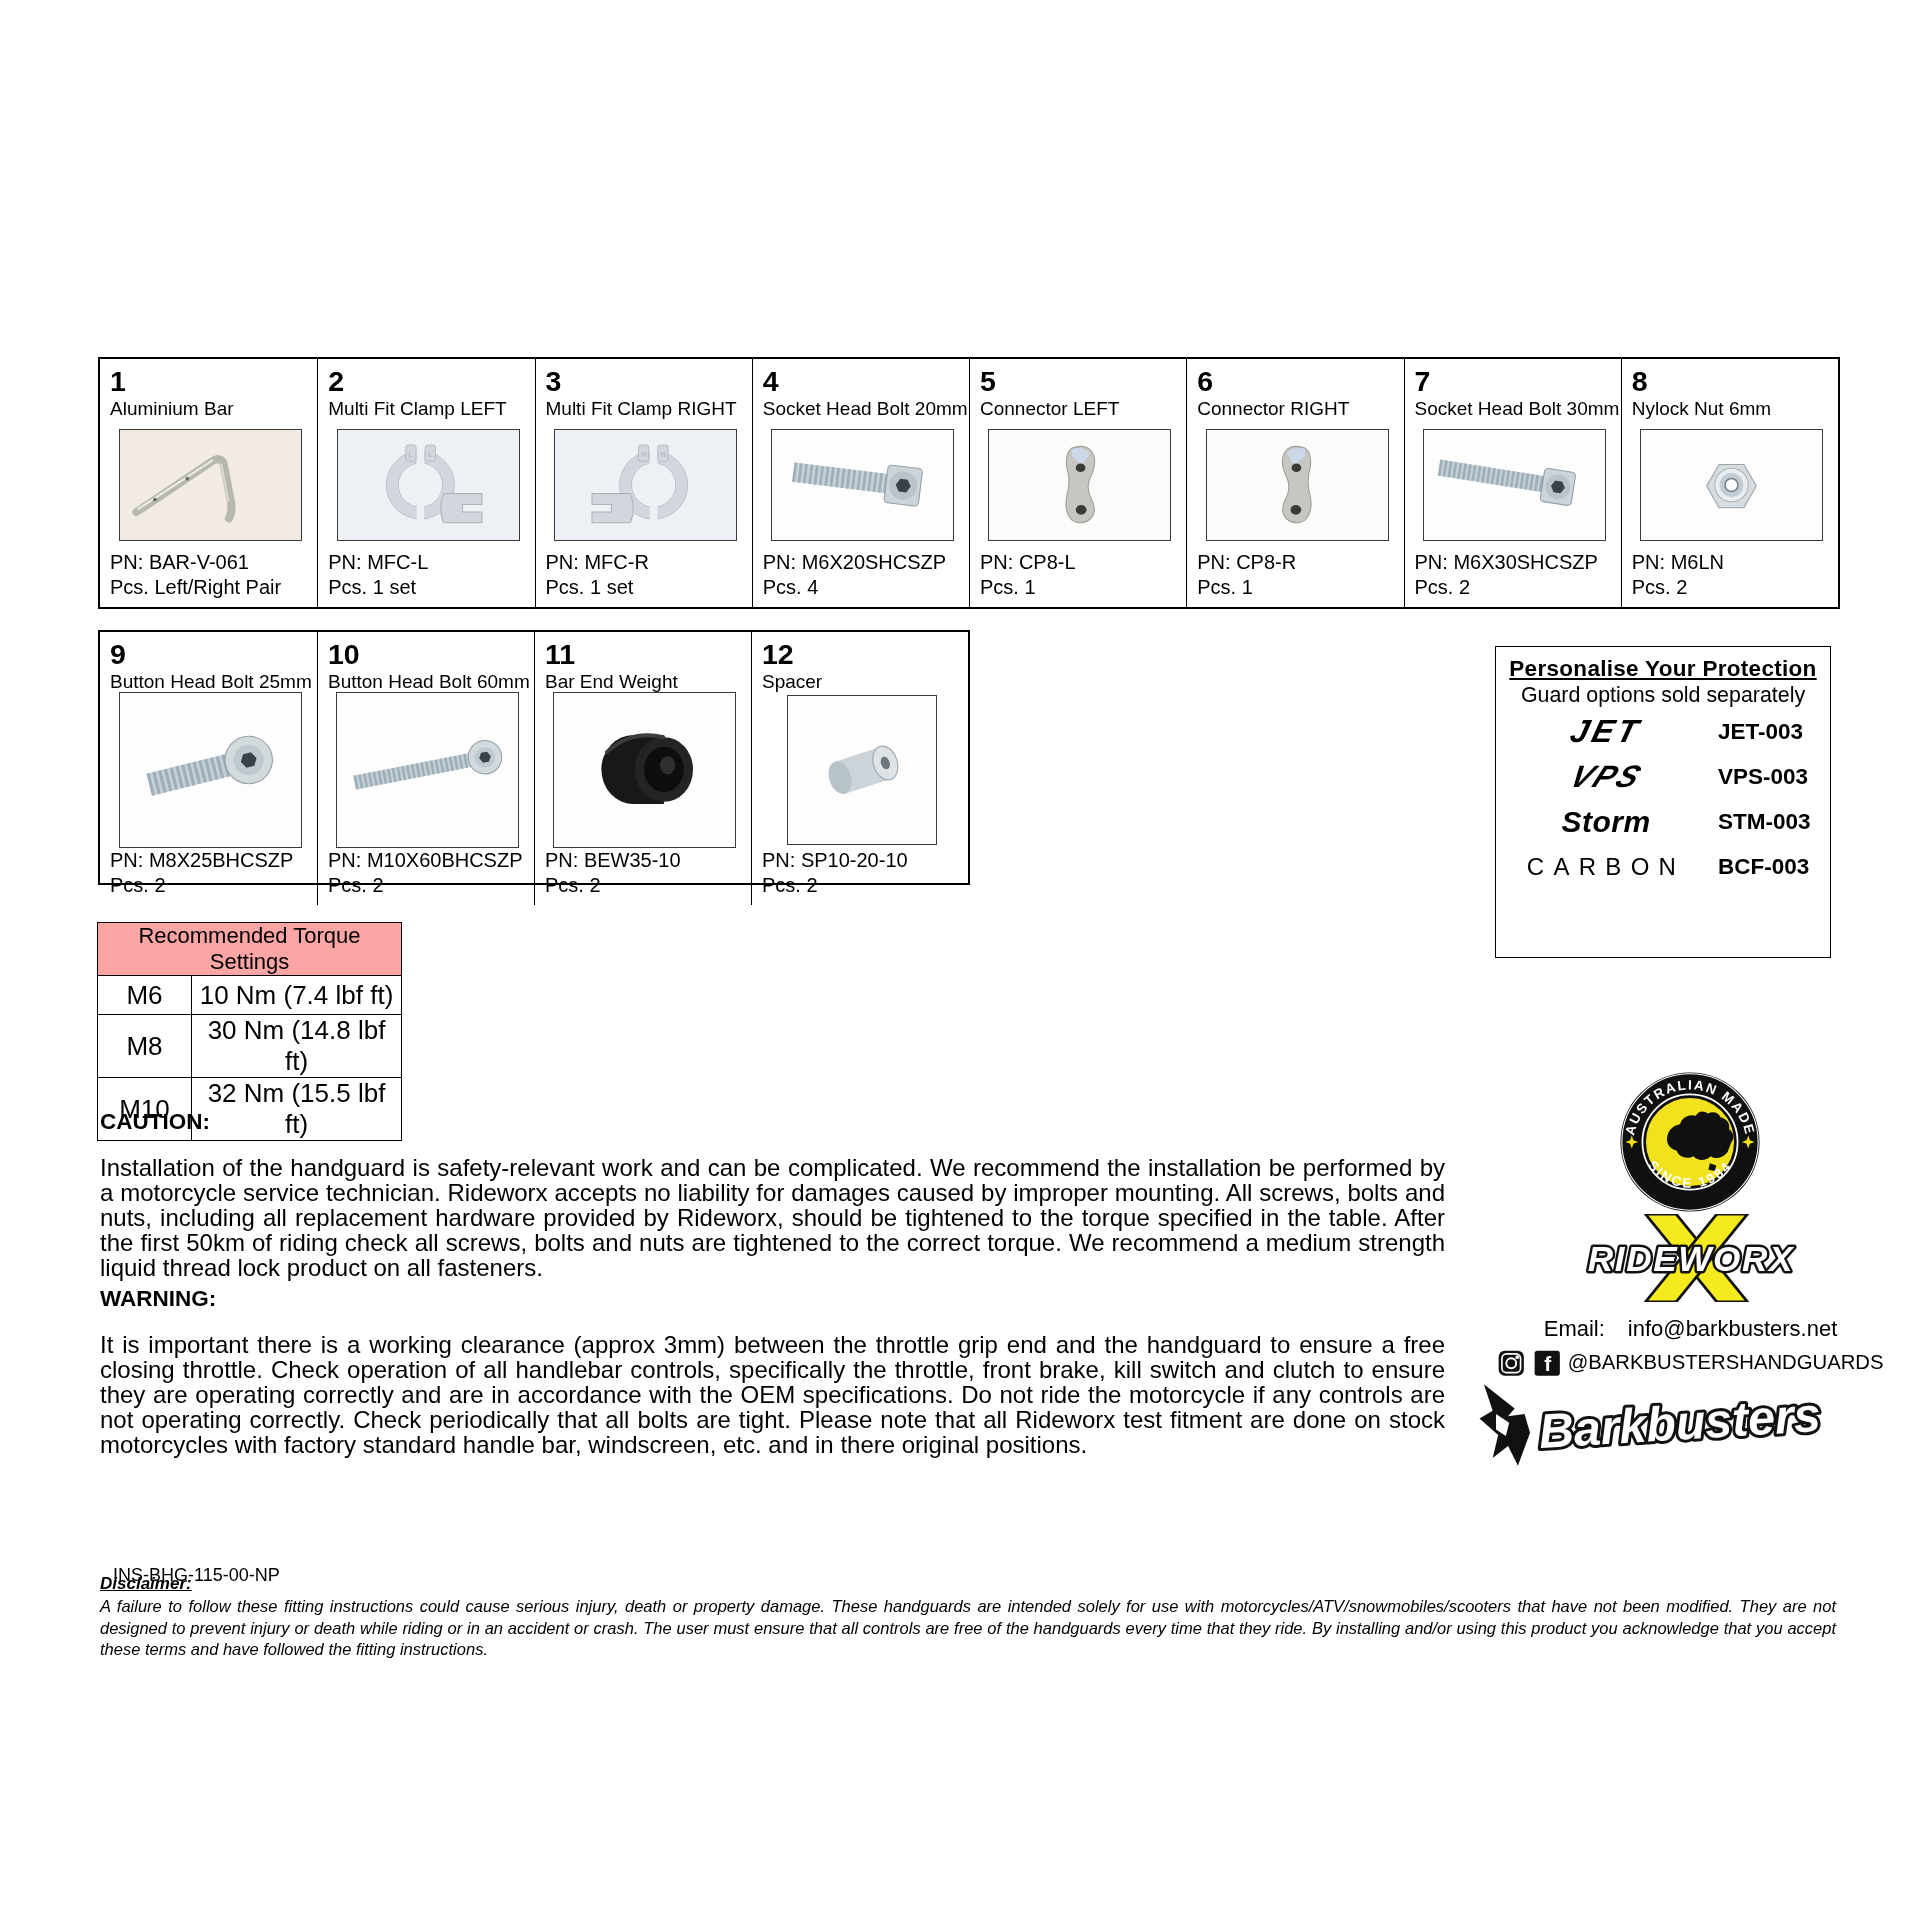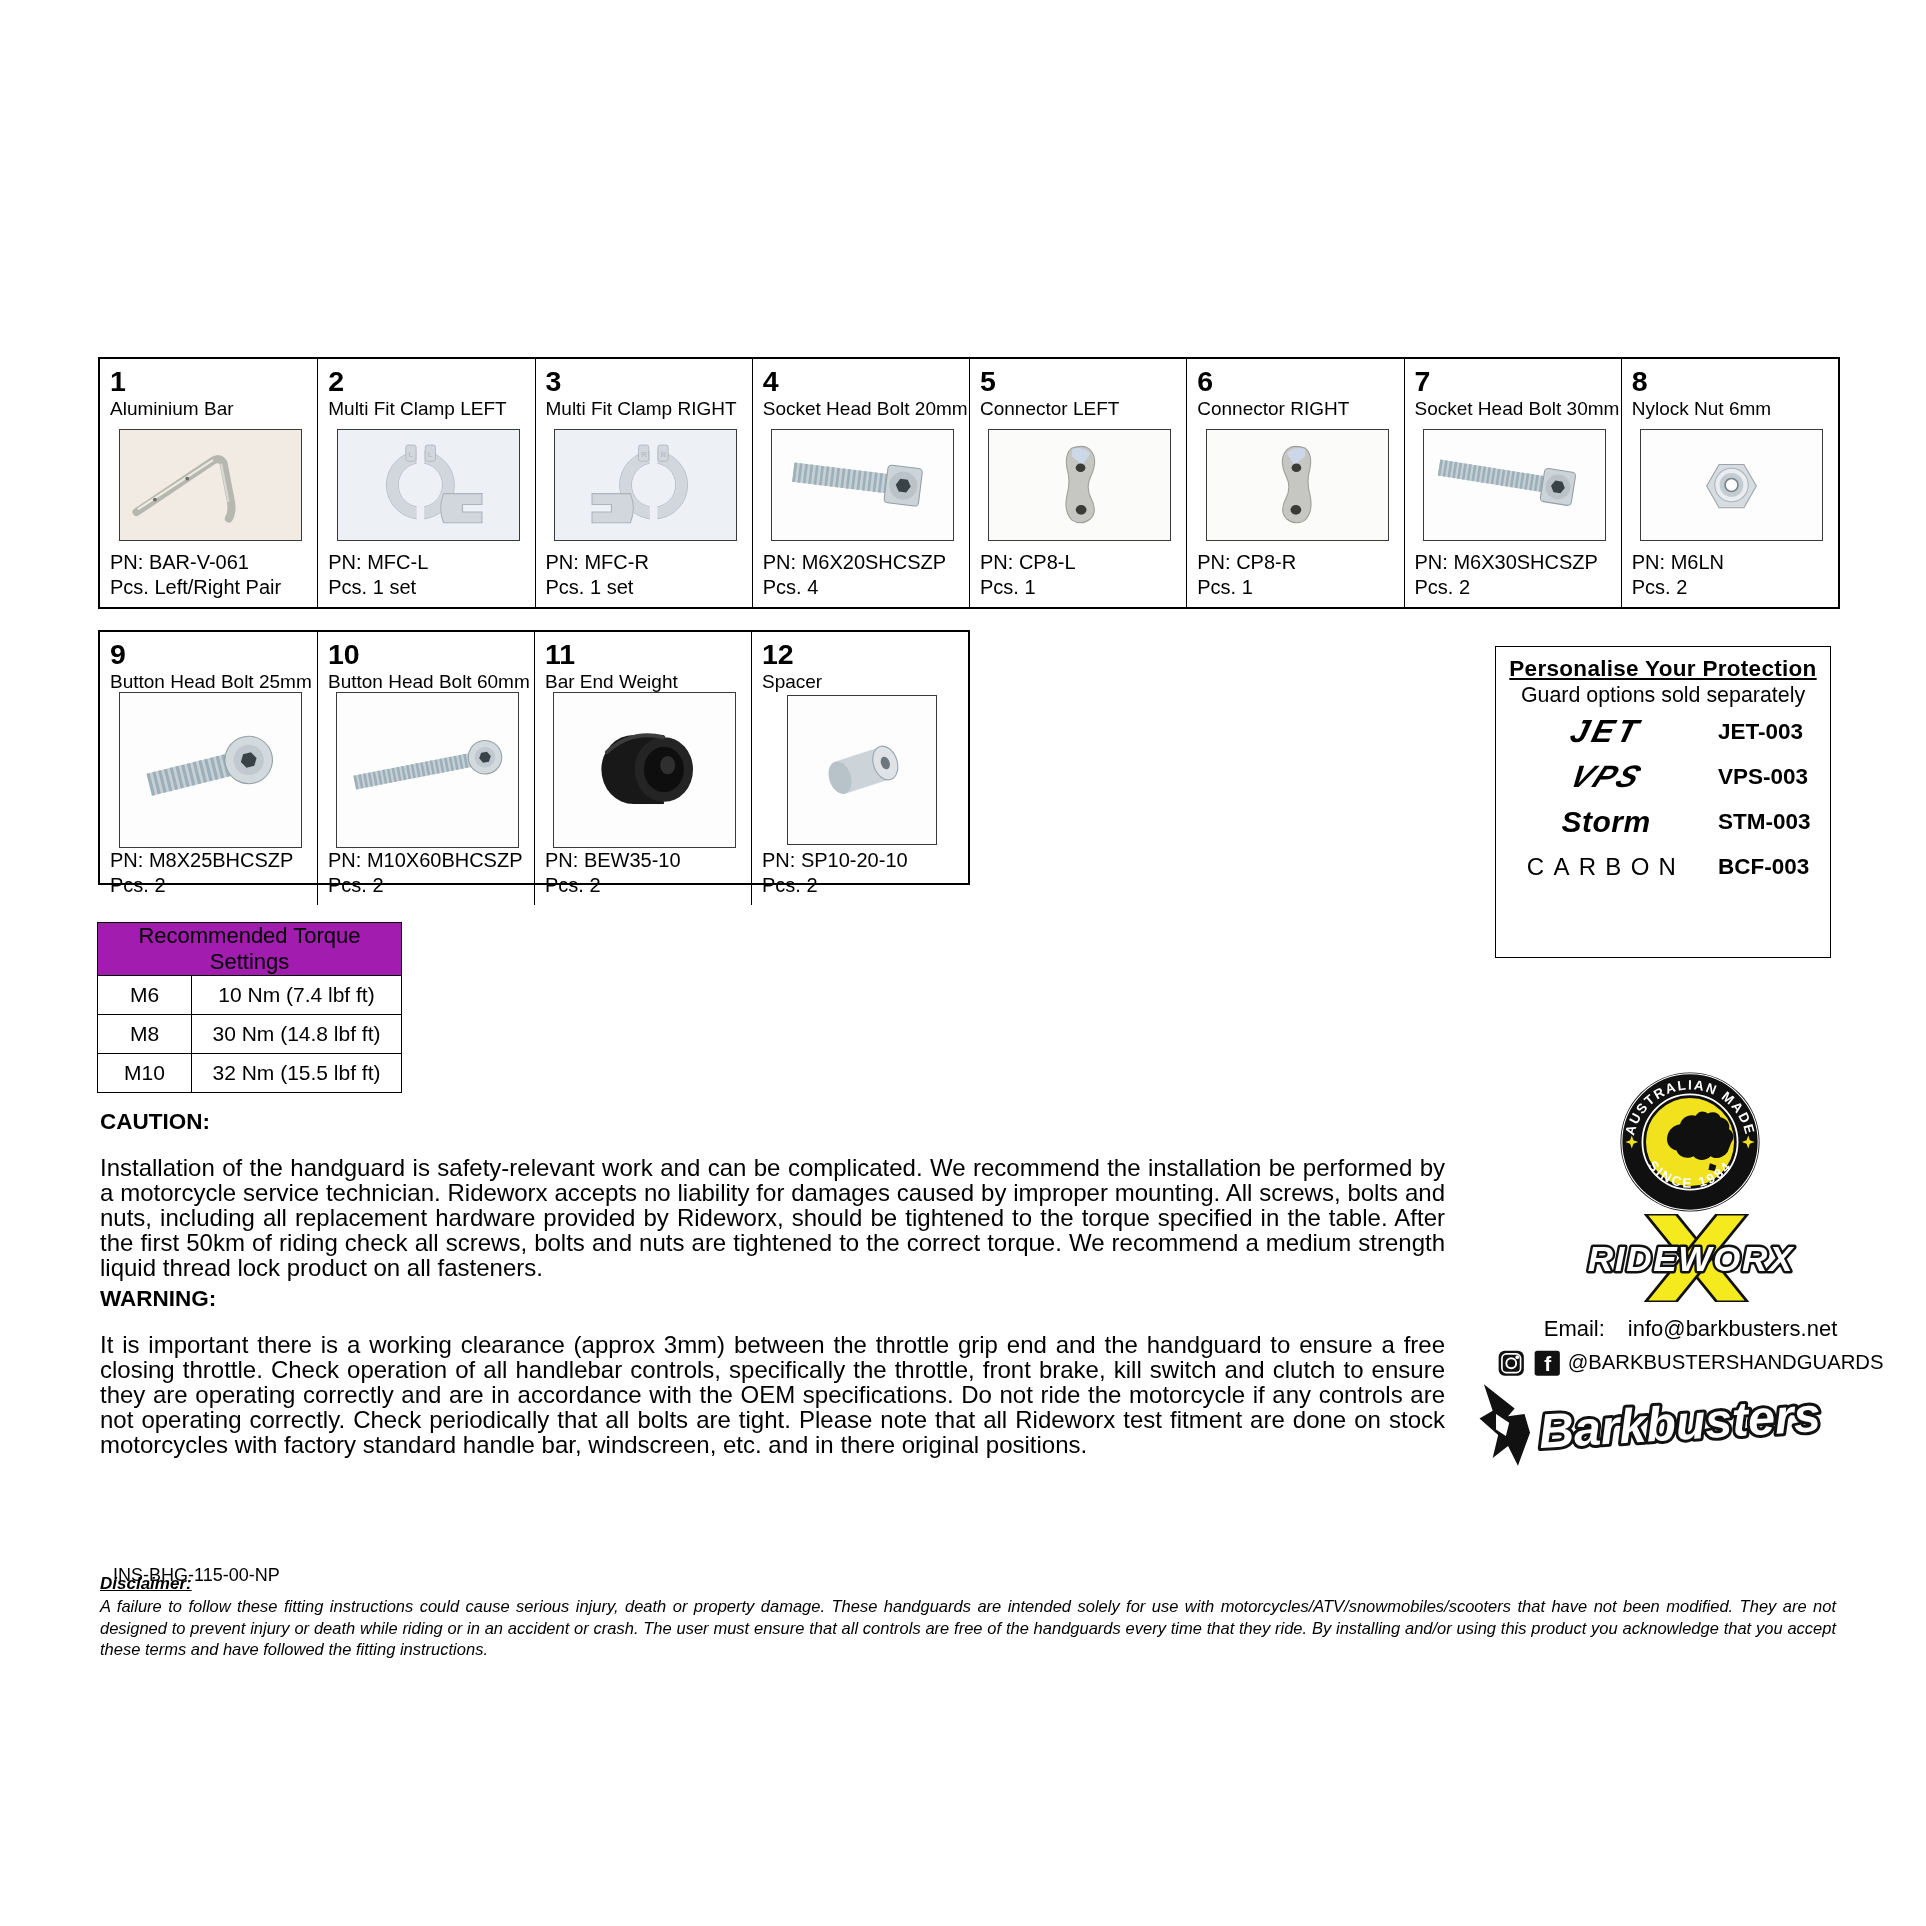--- a/index.html
+++ b/index.html
@@ -26,22 +26,22 @@
   .p-sub{font-size:21.4px;text-align:center;margin-top:1.1px;}
   .p-row{display:flex;align-items:center;height:43px;margin-top:2.2px;}
   .p-logo{width:198px;text-align:center;flex:none;}
   .p-code{font-size:22.5px;font-weight:bold;margin-left:13px;}
   .logo-jet{display:inline-block;font-size:32px;font-weight:bold;font-style:italic;letter-spacing:3.8px;transform:skewX(-14deg);}
   .logo-vps{display:inline-block;font-size:31px;font-weight:bold;font-style:italic;letter-spacing:2.2px;transform:skewX(-24deg);}
   .logo-storm{display:inline-block;font-size:30px;font-weight:bold;font-style:italic;letter-spacing:0.5px;}
   .logo-carbon{display:inline-block;font-size:24px;font-weight:normal;letter-spacing:9.3px;}
   
   .torque{position:absolute;left:97px;top:922px;border-collapse:collapse;}
-  .torque th,.torque td{border:1.6px solid #000;font-size:21px;text-align:center;padding:0 5.5px;}
-  .torque th{background:#a21caf;font-weight:normal;height:43px;font-size:22px;}
+  .torque th,.torque td{border:1.6px solid #000;font-size:26px;text-align:center;padding:0 5.5px;}
+  .torque th{background:#fca5a5;font-weight:normal;height:43px;font-size:22px;}
   .torque td{height:38px;}
   .torque .c1{width:82px;}
   .torque .c2{width:198px;}
   
   .section{position:absolute;width:1345px;}
   .sec-caution{left:100px;top:1109px;}
   .sec-warning{left:100px;top:1286px;}
   .sec-title{font-size:22.5px;font-weight:bold;}
   .sec-body{font-size:24px;line-height:25px;text-align:justify;margin-top:20px;}
   .disclaimer{position:absolute;left:100px;top:1535px;width:1736px;margin-top:39px;}

